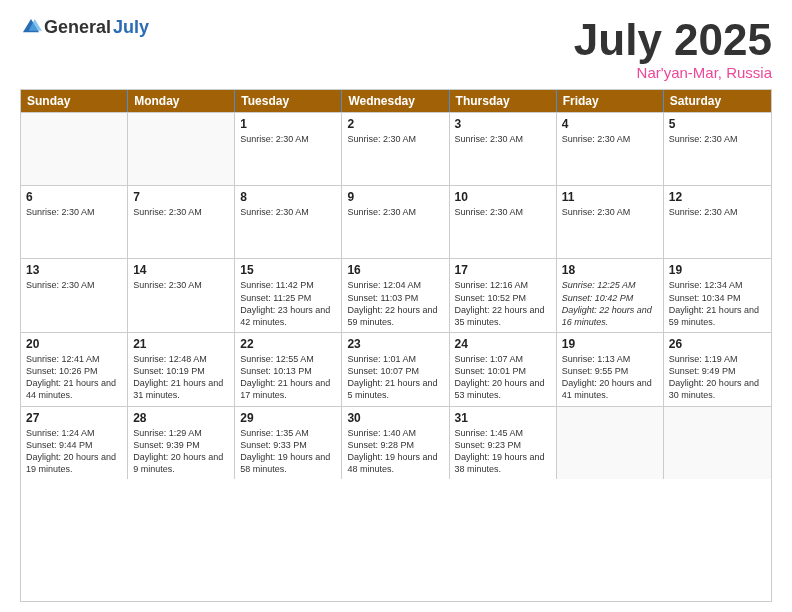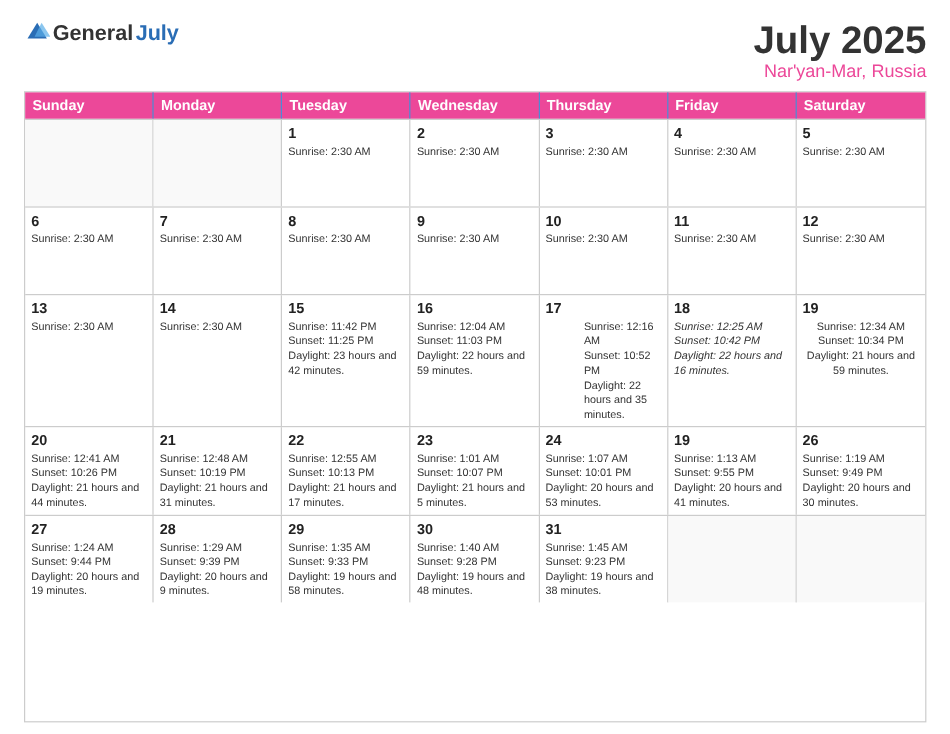--- a/index.html
+++ b/index.html
@@ -29,37 +29,37 @@
       gap: 2px;
     }
     .logo-icon {
       width: 22px;
       height: 22px;
     }
     .title-block {
       text-align: right;
     }
     .month-title {
-      font-size: 32px;
+      font-size: 44px;
       font-weight: bold;
       color: #333;
       line-height: 1.1;
     }
     .location-title {
       font-size: 15px;
       color: #ec4899;
     }
     .calendar {
       border: 1px solid #ccc;
       flex: 1;
     }
     .cal-header-row {
       display: grid;
       grid-template-columns: repeat(7, 1fr);
-      background: #ec4899;
+      background: #a16207;
     }
     .cal-header-cell {
       color: #fff;
       font-size: 12px;
       font-weight: bold;
       padding: 4px 6px;
       text-align: left;
       border-right: 1px solid #4a8dd5;
     }
     .cal-header-cell:last-child { border-right: none; }
@@ -193,33 +193,33 @@
 Daylight: 23 hours and 42 minutes.</div>
           </div>
           <div class="cal-cell">
             <div class="day-num">16</div>
             <div class="day-info" style="white-space: pre-line;">Sunrise: 12:04 AM
 Sunset: 11:03 PM
 Daylight: 22 hours and 59 minutes.</div>
           </div>
           <div class="cal-cell">
             <div class="day-num">17</div>
-            <div class="day-info" style="white-space: pre-line; margin-left: 32px;">Sunrise: 12:16 AM
+            <div class="day-info" style="white-space: pre-line;">Sunrise: 12:16 AM
 Sunset: 10:52 PM
 Daylight: 22 hours and 35 minutes.</div>
           </div>
           <div class="cal-cell">
             <div class="day-num">18</div>
             <div class="day-info" style="white-space: pre-line; font-style: italic;">Sunrise: 12:25 AM
 Sunset: 10:42 PM
 Daylight: 22 hours and 16 minutes.</div>
           </div>
           <div class="cal-cell">
             <div class="day-num">19</div>
-            <div class="day-info" style="white-space: pre-line; text-align: center;">Sunrise: 12:34 AM
+            <div class="day-info" style="white-space: pre-line;">Sunrise: 12:34 AM
 Sunset: 10:34 PM
 Daylight: 21 hours and 59 minutes.</div>
           </div>
         </div>
         <div class="cal-row">
           <div class="cal-cell">
             <div class="day-num">20</div>
             <div class="day-info" style="white-space: pre-line;">Sunrise: 12:41 AM
 Sunset: 10:26 PM
 Daylight: 21 hours and 44 minutes.</div>

